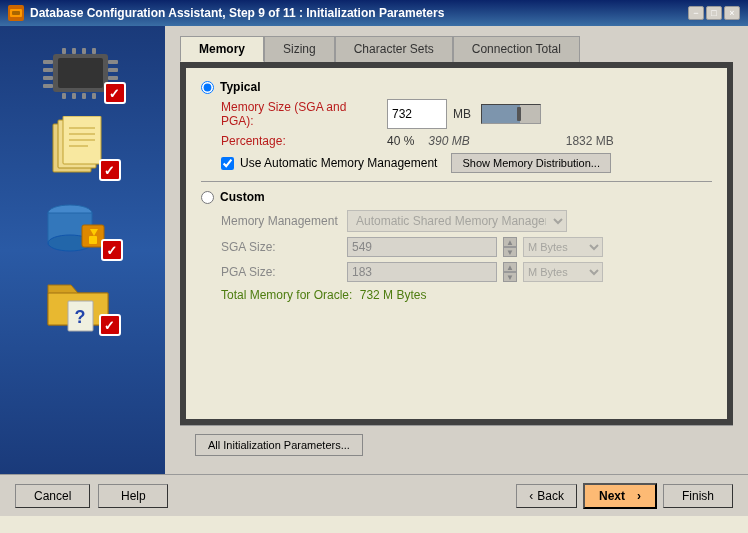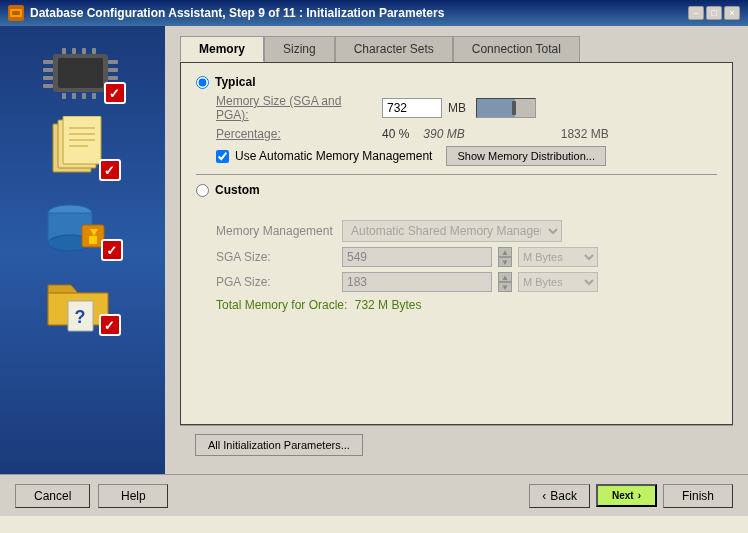--- a/index.html
+++ b/index.html
@@ -120,21 +120,21 @@
     .tab.active {
       background: #ece9d8;
       border-bottom: 1px solid #ece9d8;
       font-weight: bold;
       color: #000;
       position: relative;
       z-index: 1;
     }
     .tab-content {
       background: #ece9d8;
-      border: 1px solid #404040;
+      border: 6px solid #404040;
       padding: 12px 15px;
       flex: 1;
     }
     .radio-row {
       display: flex;
       align-items: center;
       gap: 6px;
     }
     .radio-input {
       width: 13px;
@@ -147,29 +147,28 @@
     }
     .form-row {
       display: flex;
       align-items: center;
       gap: 6px;
       margin: 5px 0 5px 20px;
     }
     .form-label {
       width: 160px;
       font-size: 12px;
-      color: #737373;
-      text-decoration: underline;
+      color: #b91c1c;
     }
     .form-input {
       width: 60px;
       height: 20px;
       border: 1px solid #999;
       background: white;
-      padding: 4px 4px;
+      padding: 14px 4px;
       font-size: 12px;
     }
     .unit-label {
       font-size: 12px;
       color: #333;
     }
     .percentage-label {
       font-size: 12px;
       color: #333;
     }
@@ -181,21 +180,21 @@
     }
     .show-btn {
       background: #d4d0c8;
       border: 1px solid #999;
       padding: 3px 10px;
       font-size: 11px;
       cursor: pointer;
       margin-left: 8px;
     }
     .custom-section {
-      margin-top: 23px;
+      margin-top: 6px;
     }
     .custom-form-row {
       display: flex;
       align-items: center;
       gap: 6px;
       margin: 5px 0 5px 20px;
     }
     .custom-label {
       width: 120px;
       font-size: 12px;
@@ -284,29 +283,29 @@
       background: #d4d0c8;
       border: 1px outset #888;
       padding: 4px 12px;
       font-size: 12px;
       cursor: pointer;
       display: flex;
       align-items: center;
       gap: 4px;
     }
     .next-btn {
-      background: #bef264;
+      background: #fdba74;
       border: 2px outset #555;
       padding: 4px 14px;
-      font-size: 10px;
+      font-size: 12px;
       font-weight: bold;
       cursor: pointer;
       display: flex;
       align-items: center;
-      gap: 4px;
+      gap: 12px;
     }
     .divider-line {
       height: 1px;
       background: #999;
       margin: 8px 0;
     }
     .range-val {
       font-size: 12px;
       color: #555;
     }

